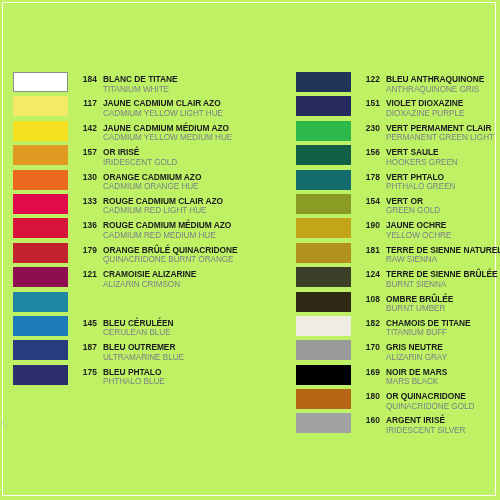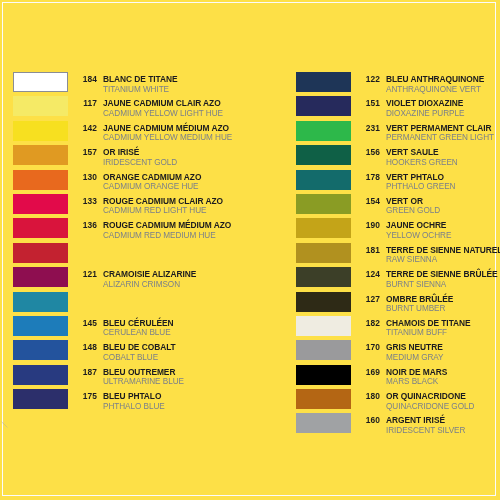--- a/index.html
+++ b/index.html
@@ -11,21 +11,21 @@
     width: 500px;
     height: 500px;
     overflow: hidden;
     font-family: "Liberation Sans", sans-serif;
     -webkit-font-smoothing: antialiased;
   }
   #page {
     position: relative;
     width: 500px;
     height: 500px;
-    background: #fde047;
+    background: #bef264;
     box-sizing: border-box;
   }
   
   #sheet-frame {
     position: absolute;
     left: 2px;
     top: 2px;
     width: 494px;
     height: 494px;
     border: 1px solid #fbfbfb;
@@ -170,79 +170,76 @@
         </div>
         <div class="row">
           <div class="swatch" title="ROUGE CADMIUM MÉDIUM AZO" style="background: rgb(217, 20, 60);"></div>
           <div class="labels">
             <span class="line1"><span class="code">136</span><span class="name-fr">ROUGE CADMIUM MÉDIUM AZO</span></span>
             <span class="line2"><span class="name-en">CADMIUM RED MEDIUM HUE</span></span>
           </div>
         </div>
         <div class="row">
           <div class="swatch" title="ORANGE BRÛLÉ QUINACRIDONE" style="background: rgb(195, 34, 48);"></div>
+          <div class="labels">
+            <span class="line1"><span class="code">179</span><span class="name-fr">ORANGE BRÛLÉ QUINACRIDONE</span></span>
+            <span class="line2"><span class="name-en">QUINACRIDONE BURNT ORANGE</span></span>
+          </div>
         </div>
         <div class="row">
           <div class="swatch" title="CRAMOISIE ALIZARINE" style="background: rgb(142, 14, 80);"></div>
           <div class="labels">
             <span class="line1"><span class="code">121</span><span class="name-fr">CRAMOISIE ALIZARINE</span></span>
             <span class="line2"><span class="name-en">ALIZARIN CRIMSON</span></span>
           </div>
         </div>
         <div class="row">
           <div class="swatch" title="VERT BLEU COBALT" style="background: rgb(31, 135, 163);"></div>
         </div>
         <div class="row">
           <div class="swatch" title="BLEU CÉRULÉEN" style="background: rgb(29, 124, 186);"></div>
           <div class="labels">
             <span class="line1"><span class="code">145</span><span class="name-fr">BLEU CÉRULÉEN</span></span>
             <span class="line2"><span class="name-en">CERULEAN BLUE</span></span>
           </div>
         </div>
         <div class="row">
-          <div class="swatch" title="BLEU DE COBALT" style="background: rgb(35, 83, 157);"></div>
-          <div class="labels">
-            <span class="line1"><span class="code">148</span><span class="name-fr">BLEU DE COBALT</span></span>
-            <span class="line2"><span class="name-en">COBALT BLUE</span></span>
-          </div>
-        </div>
-        <div class="row">
           <div class="swatch" title="BLEU OUTREMER" style="background: rgb(40, 58, 128);"></div>
           <div class="labels">
             <span class="line1"><span class="code">187</span><span class="name-fr">BLEU OUTREMER</span></span>
             <span class="line2"><span class="name-en">ULTRAMARINE BLUE</span></span>
           </div>
         </div>
         <div class="row">
           <div class="swatch" title="BLEU PHTALO" style="background: rgb(44, 47, 107);"></div>
           <div class="labels">
             <span class="line1"><span class="code">175</span><span class="name-fr">BLEU PHTALO</span></span>
             <span class="line2"><span class="name-en">PHTHALO BLUE</span></span>
           </div>
         </div>
       </div>
     <div class="col col-right" id="col-right">
         <div class="row">
           <div class="swatch" title="BLEU ANTHRAQUINONE" style="background: rgb(30, 53, 87);"></div>
           <div class="labels">
             <span class="line1"><span class="code">122</span><span class="name-fr">BLEU ANTHRAQUINONE</span></span>
-            <span class="line2"><span class="name-en">ANTHRAQUINONE VERT</span></span>
+            <span class="line2"><span class="name-en">ANTHRAQUINONE GRIS</span></span>
           </div>
         </div>
         <div class="row">
           <div class="swatch" title="VIOLET DIOXAZINE" style="background: rgb(38, 42, 92);"></div>
           <div class="labels">
             <span class="line1"><span class="code">151</span><span class="name-fr">VIOLET DIOXAZINE</span></span>
             <span class="line2"><span class="name-en">DIOXAZINE PURPLE</span></span>
           </div>
         </div>
         <div class="row">
           <div class="swatch" title="VERT PERMAMENT CLAIR" style="background: rgb(45, 184, 74);"></div>
           <div class="labels">
-            <span class="line1"><span class="code">231</span><span class="name-fr">VERT PERMAMENT CLAIR</span></span>
+            <span class="line1"><span class="code">230</span><span class="name-fr">VERT PERMAMENT CLAIR</span></span>
             <span class="line2"><span class="name-en">PERMANENT GREEN LIGHT</span></span>
           </div>
         </div>
         <div class="row">
           <div class="swatch" title="VERT SAULE" style="background: rgb(15, 96, 70);"></div>
           <div class="labels">
             <span class="line1"><span class="code">156</span><span class="name-fr">VERT SAULE</span></span>
             <span class="line2"><span class="name-en">HOOKERS GREEN</span></span>
           </div>
         </div>
@@ -277,36 +274,36 @@
         <div class="row">
           <div class="swatch" title="TERRE DE SIENNE BRÛLÉE" style="background: rgb(60, 63, 40);"></div>
           <div class="labels">
             <span class="line1"><span class="code">124</span><span class="name-fr">TERRE DE SIENNE BRÛLÉE</span></span>
             <span class="line2"><span class="name-en">BURNT SIENNA</span></span>
           </div>
         </div>
         <div class="row">
           <div class="swatch" title="OMBRE BRÛLÉE" style="background: rgb(46, 42, 22);"></div>
           <div class="labels">
-            <span class="line1"><span class="code">127</span><span class="name-fr">OMBRE BRÛLÉE</span></span>
+            <span class="line1"><span class="code">108</span><span class="name-fr">OMBRE BRÛLÉE</span></span>
             <span class="line2"><span class="name-en">BURNT UMBER</span></span>
           </div>
         </div>
         <div class="row">
           <div class="swatch" title="CHAMOIS DE TITANE" style="background: rgb(239, 236, 225);"></div>
           <div class="labels">
             <span class="line1"><span class="code">182</span><span class="name-fr">CHAMOIS DE TITANE</span></span>
             <span class="line2"><span class="name-en">TITANIUM BUFF</span></span>
           </div>
         </div>
         <div class="row">
           <div class="swatch" title="GRIS NEUTRE" style="background: rgb(154, 154, 156);"></div>
           <div class="labels">
             <span class="line1"><span class="code">170</span><span class="name-fr">GRIS NEUTRE</span></span>
-            <span class="line2"><span class="name-en">MEDIUM GRAY</span></span>
+            <span class="line2"><span class="name-en">ALIZARIN GRAY</span></span>
           </div>
         </div>
         <div class="row">
           <div class="swatch" title="NOIR DE MARS" style="background: rgb(0, 0, 0);"></div>
           <div class="labels">
             <span class="line1"><span class="code">169</span><span class="name-fr">NOIR DE MARS</span></span>
             <span class="line2"><span class="name-en">MARS BLACK</span></span>
           </div>
         </div>
         <div class="row">

